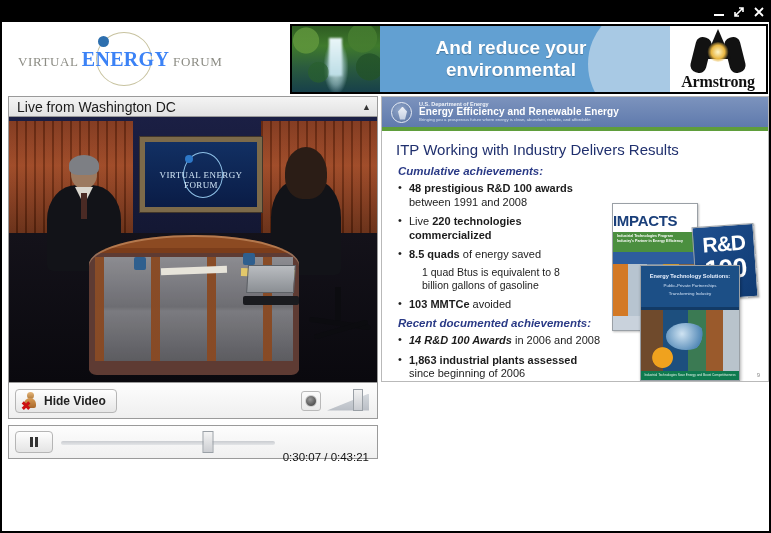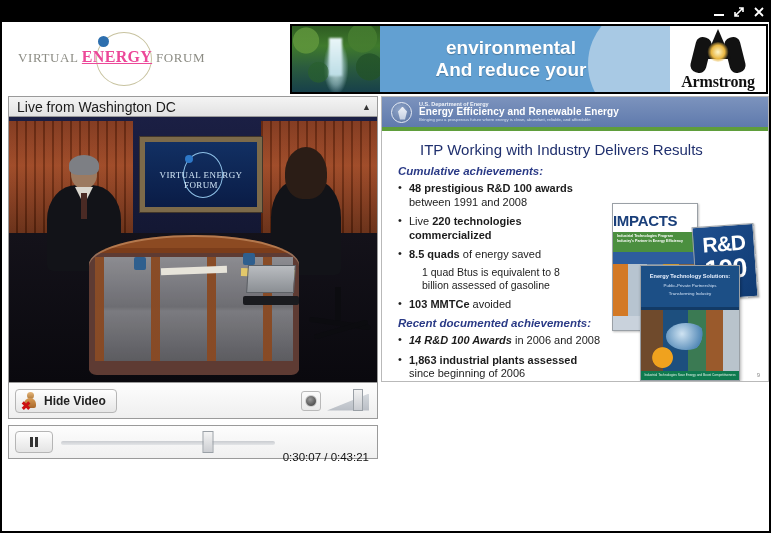--- a/index.html
+++ b/index.html
@@ -61,23 +61,22 @@
   }
   .vef-text {
     position: absolute; left: 0; top: 22px;
     width: 250px;
     font-family: "Liberation Serif", serif;
     font-size: 13px; letter-spacing: .6px;
     color: #8c8c84;
     white-space: nowrap;
   }
   .vef-text .big {
-    font-size: 16px; color: #ec4899; font-weight: bold;
+    font-size: 20px; color: #3b82f6; font-weight: bold;
     letter-spacing: .3px;
-    text-decoration: underline;
   }
 
   
   .banner {
     position: absolute; left: 288px; top: 22px;
     width: 478px; height: 70px;
     border: 2px solid #000;
     background: #6ba3d6;
     display: flex; overflow: hidden;
   }
@@ -418,21 +417,20 @@
   .doe-l1 { font-size: 5.5px; color:#eef2f8; font-weight: bold; }
   .doe-l2 { font-size: 10px; color:#ffffff; font-weight: bold; letter-spacing:.1px; }
   .doe-l3 { font-size: 4.3px; color:#d7e0ee; }
   .doe-green { height: 4px; background:#5f9e3b; }
 
   .slide-body { position: relative; padding: 10px 12px 0 14px; height: calc(100% - 34px); }
   .slide-title {
     font-size: 15px; color: #20306e; font-weight: normal;
     font-family:"Liberation Sans", sans-serif;
     margin-bottom: 7px;
-    margin-left: 24px;
   }
   .sec-head {
     font-size: 11.5px; color:#2a3a86; font-weight:bold; font-style:italic;
     margin: 0 0 5px 2px;
   }
   .bul {
     position: relative; padding-left: 13px; margin-bottom: 6px;
     font-size: 11px; color:#1c1c1c; line-height: 13.5px;
     max-width: 218px;
   }
@@ -553,22 +551,22 @@
         <span class="big">ENERGY</span>
         <span>FORUM</span>
       </div>
     </div>
   </div>
 
   <div class="banner">
     <div class="banner-photo"></div>
     <div class="banner-mid">
       <div class="banner-text">
+        <div>And reduce your</div>
         <div>environmental</div>
-        <div>And reduce your</div>
       </div>
     </div>
     <div class="banner-right">
       <div class="arm-mark">
         <div class="leg l"></div>
         <div class="leg r"></div>
         <div class="peak"></div>
         <div class="glow"></div>
       </div>
       <div class="arm-word">Armstrong</div>
@@ -685,21 +683,21 @@
         <span>Live </span><b>220 technologies</b><br>
         <b>commercialized</b>
       </div>
 
       <div class="bul">
         <b>8.5 quads</b><span> of energy saved</span>
       </div>
 
       <div class="sub">
         <span>1 quad Btus is equivalent to 8</span><br>
-        <span>billion assessed of gasoline</span>
+        <span>billion gallons of gasoline</span>
       </div>
 
       <div class="bul">
         <b>103 MMTCe</b><span> avoided</span>
       </div>
 
       <div class="sec-head">Recent documented achievements:</div>
 
       <div class="bul">
         <b><i>14 R&amp;D 100 Awards</i></b><span> in 2006 and 2008</span>

